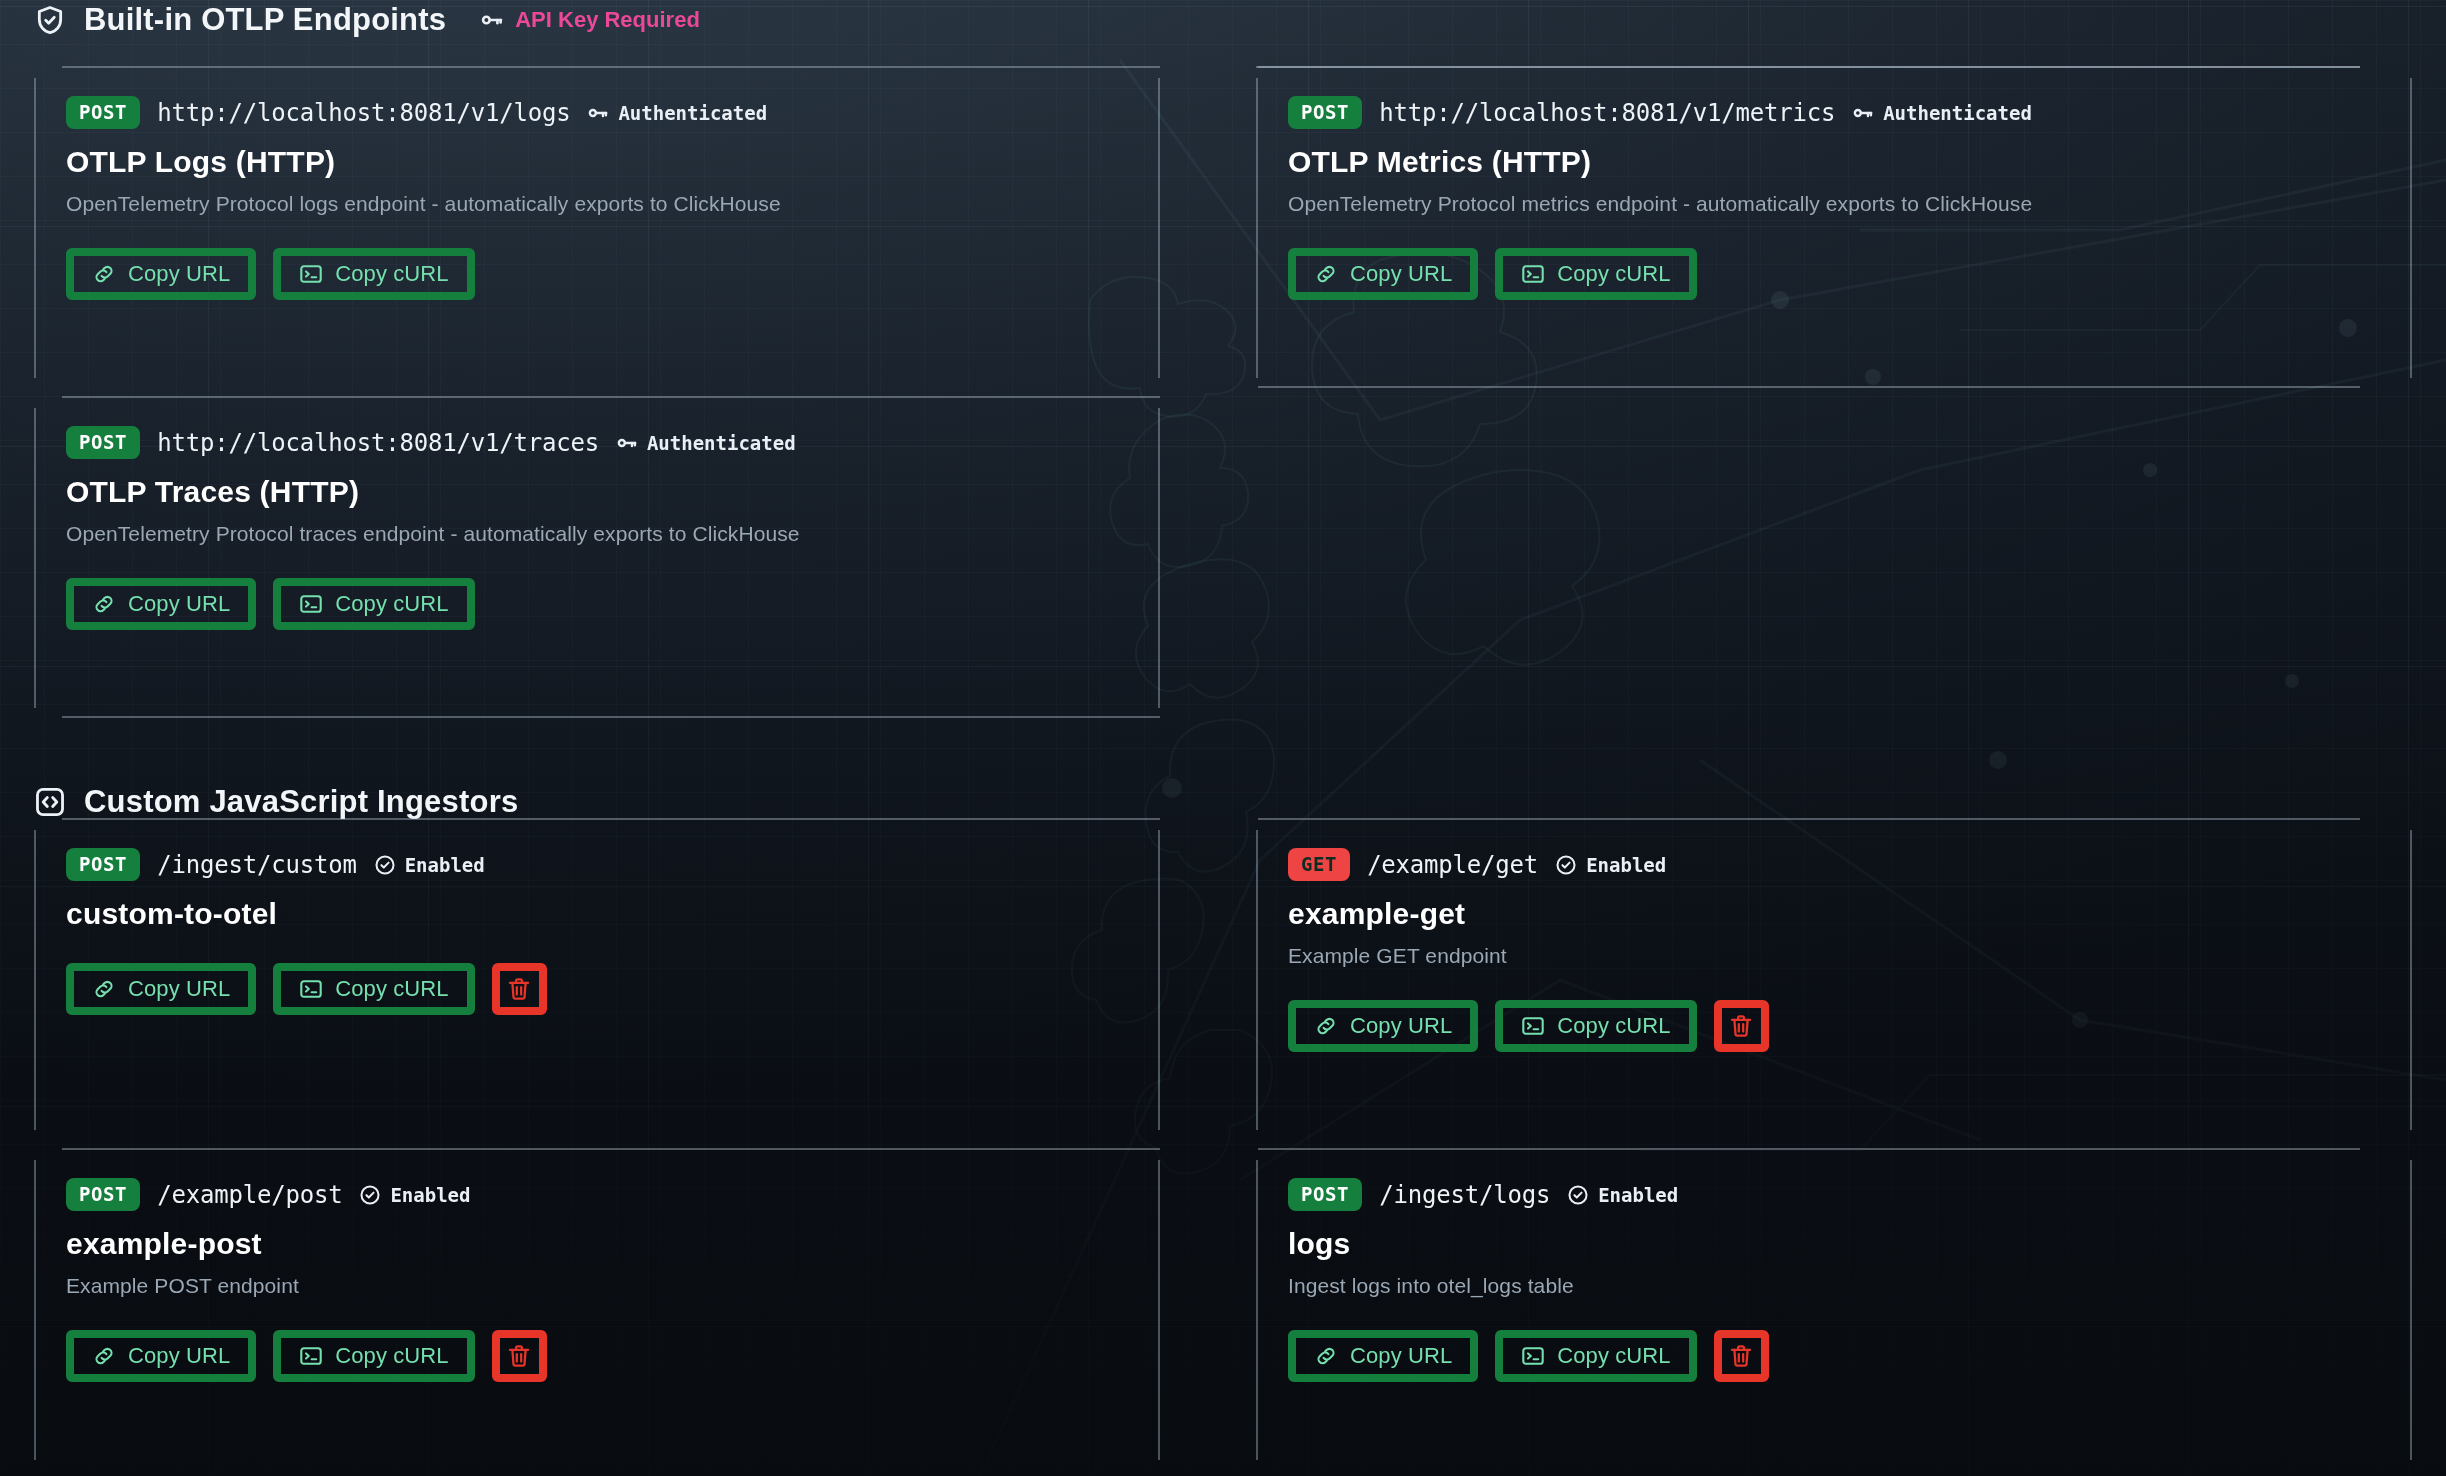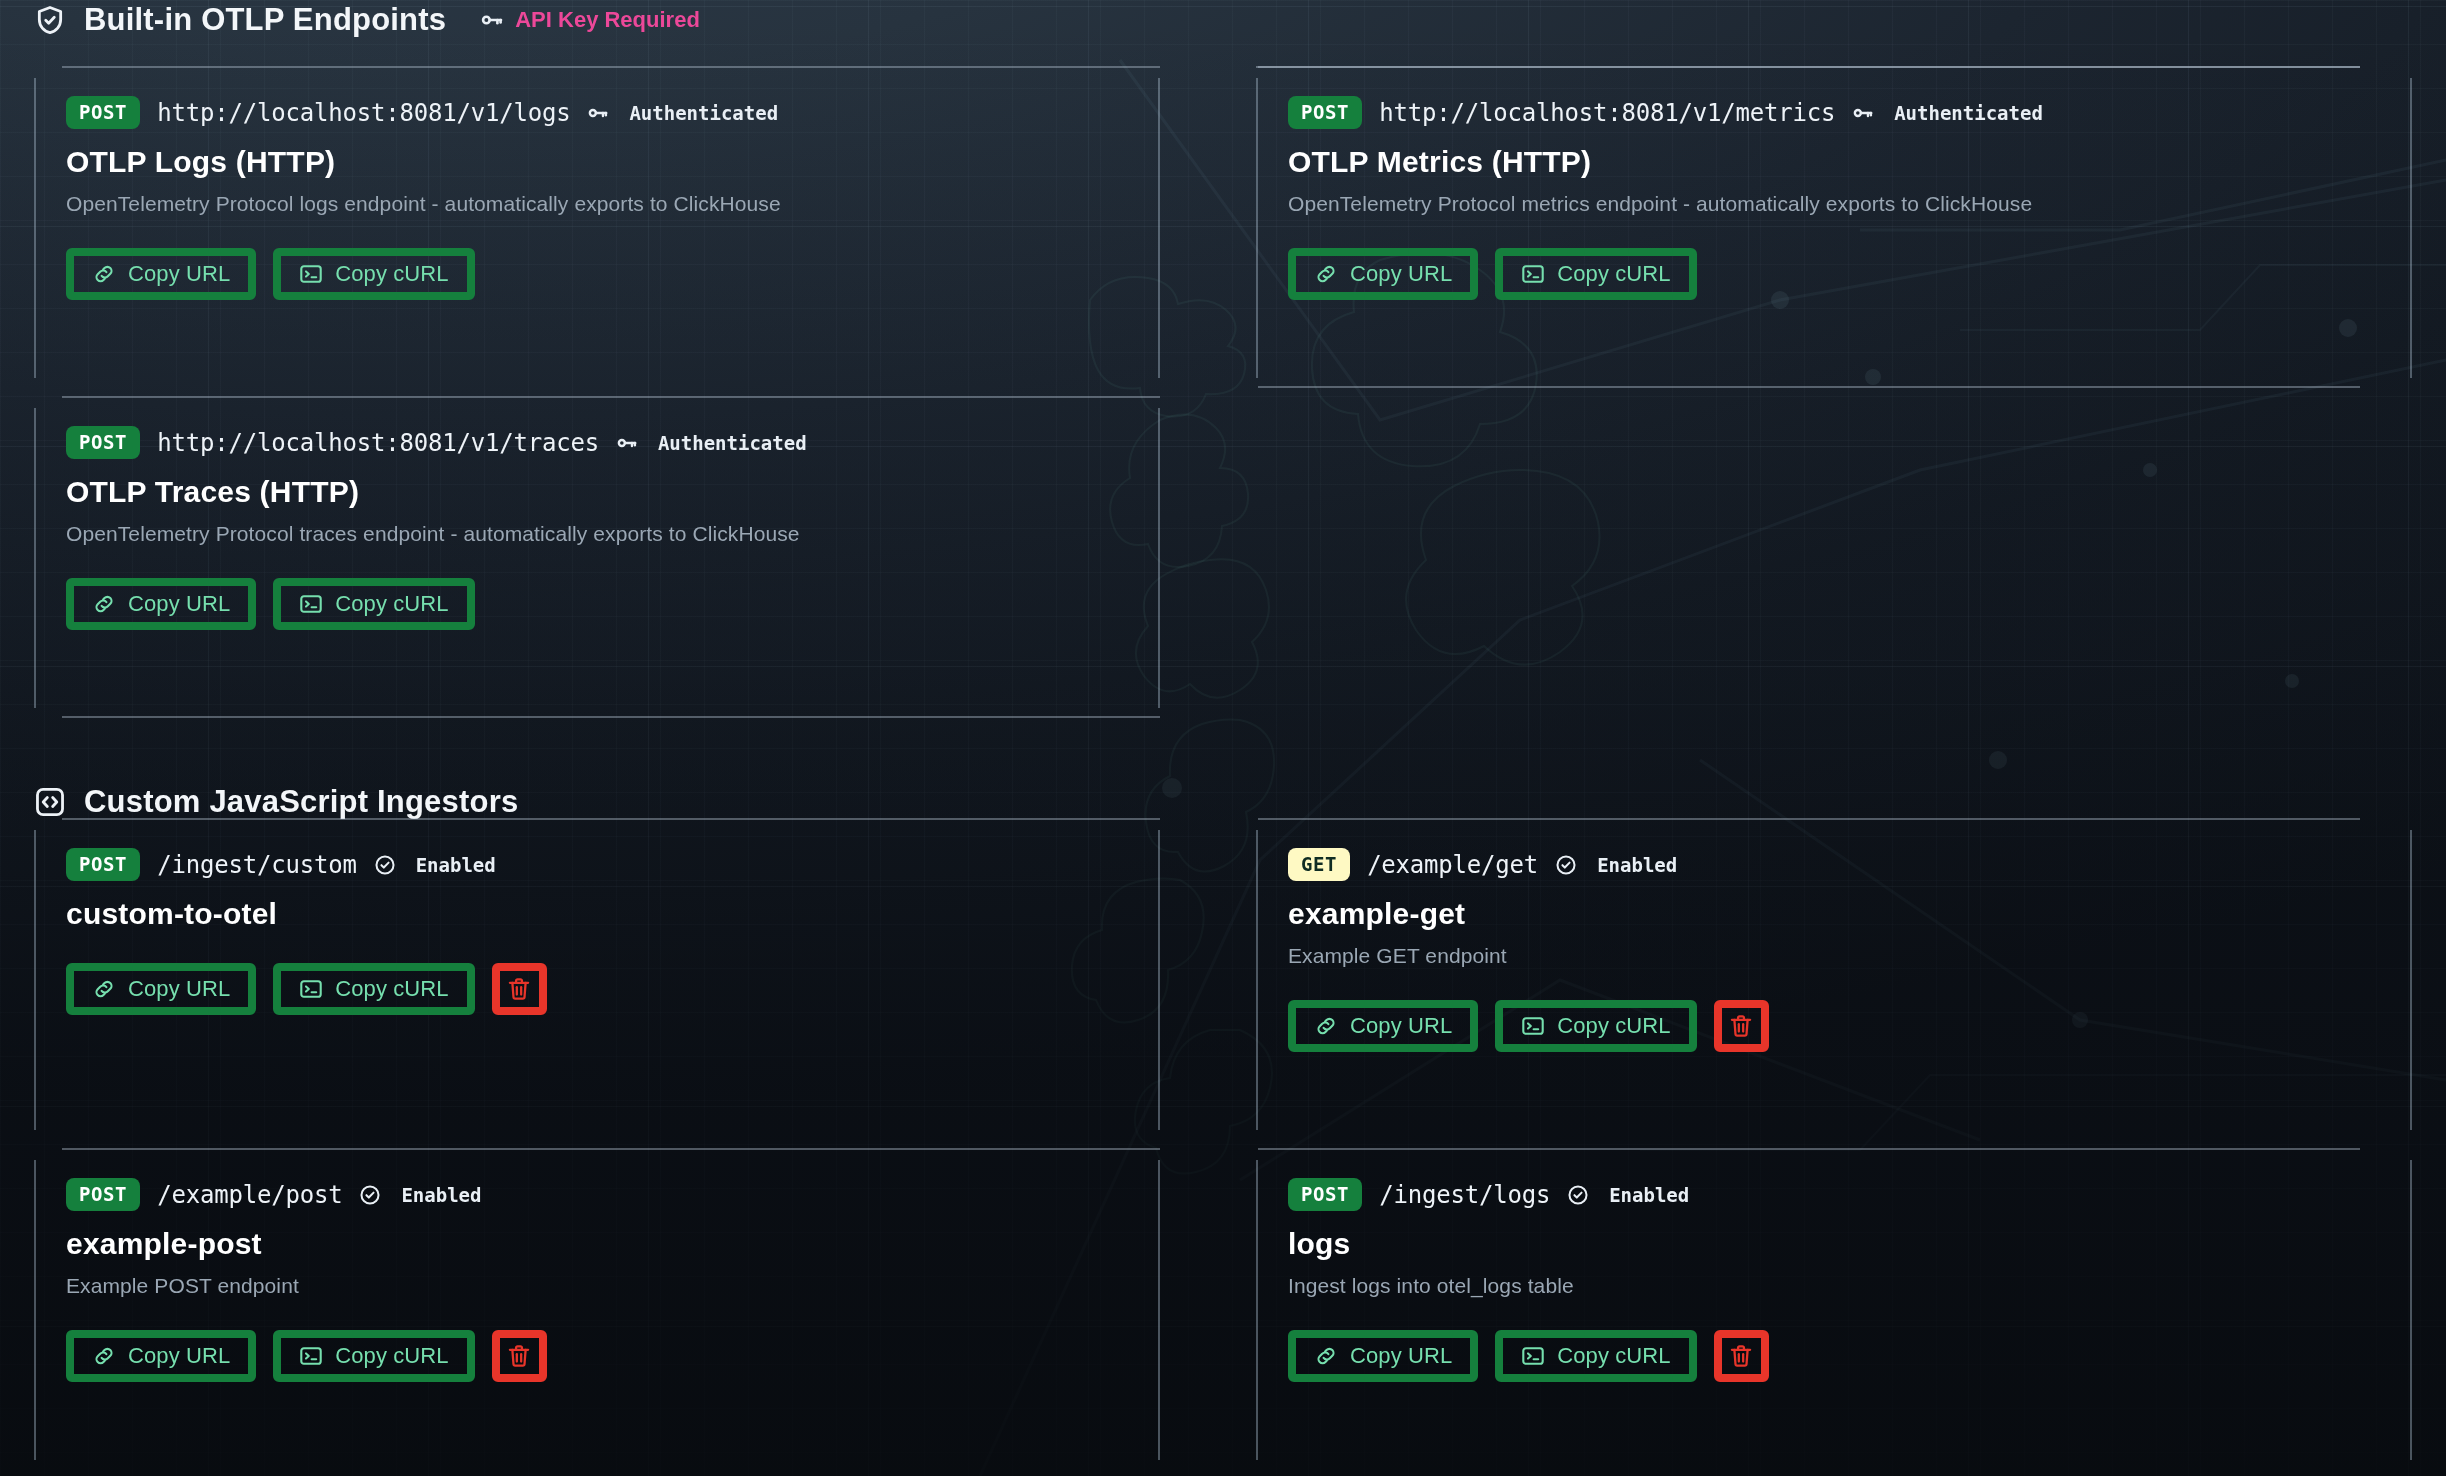--- a/index.html
+++ b/index.html
@@ -74,29 +74,29 @@
   .card-meta { display:flex; align-items:center; gap:17px; white-space:nowrap; }
 
   .badge {
     display:inline-flex; align-items:center; justify-content:center;
     border-radius:8px;
     font-family:"DejaVu Sans Mono","Liberation Mono",monospace;
     font-weight:700; font-size:19px; letter-spacing:.6px;
     padding:5px 13px 6px;
   }
   .badge.post { background:#15803d; color:#ffffff; }
-  .badge.get  { background:#fef9c3; color:#0f2c23; }
+  .badge.get  { background:#ef4444; color:#0f2c23; }
 
   .path {
     font-family:"DejaVu Sans Mono","Liberation Mono",monospace;
     font-size:24px; color:#eef3f8; letter-spacing:-.2px;
   }
 
   .pill {
-    display:flex; align-items:center; gap:20px;
+    display:flex; align-items:center; gap:9px;
     font-size:19px; font-weight:700; color:#e9eff5;
     font-family:"DejaVu Sans Mono","Liberation Mono",monospace;
   }
 
   .card-title {
     margin-top:16px;
     font-size:30px; font-weight:700; color:#ffffff; letter-spacing:.2px;
   }
   .card-desc {
     margin-top:13px;

